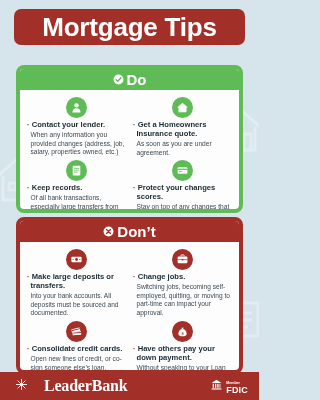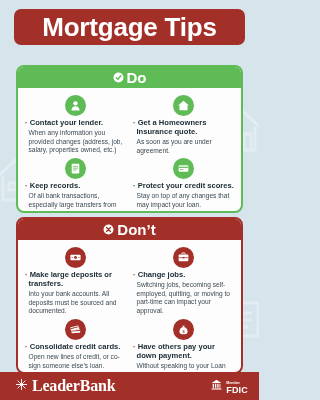--- a/index.html
+++ b/index.html
@@ -26,21 +26,21 @@
   }
   .title-bar h1 {
     color:#fff; font-size:26px; font-weight:bold; letter-spacing:-.2px;
     line-height:1;
   }
 
   
   .card {
     position:absolute; left:16px; width:227px;
     border-radius:8px; overflow:hidden;
-    border:2px solid #f97316; background:#fdfdfd;
+    border:4px solid #f97316; background:#fdfdfd;
   }
   .card.do   { top:65px;  height:148px; border-color:#5fbb56; }
   .card.dont { top:217px; height:157px; border-color:#a33028; }
 
   .card-head {
     height:21px; display:flex; align-items:center; justify-content:center;
     gap:3px; color:#fff; font-size:15px; font-weight:bold; line-height:1;
   }
   .card.do   .card-head { background:#5fbb56; }
   .card.dont .card-head { background:#a33028; }
@@ -71,21 +71,21 @@
     font-size:6.6px; color:#3c4a54; line-height:1.32;
     padding-left:3.5px;
   }
 
   
   .footer {
     position:absolute; left:0; bottom:0; width:259px; height:28px;
     background:#a33028; display:flex; align-items:center;
     padding:0 11px 0 15px;
   }
-  .brand { display:flex; align-items:center; gap:4px; }
+  .brand { display:flex; align-items:center; gap:16px; }
   .brand-name {
     color:#fff; font-family:"Liberation Serif", serif;
     font-size:16px; font-weight:bold; letter-spacing:-.2px;
   }
   .fdic { margin-left:auto; display:flex; align-items:flex-end; gap:3px; }
   .fdic-text { line-height:1; }
   .fdic-member { display:block; color:#fff; font-size:3.6px; font-weight:bold; }
   .fdic-main   { display:block; color:#fff; font-size:9px; font-weight:bold;
                  letter-spacing:.2px; }
 </style>
@@ -172,21 +172,21 @@
     </div>
 
     <div class="item">
       <div class="item-icon">
         <svg width="13" height="13" viewBox="0 0 24 24">
           <rect x="3" y="6" width="18" height="12" rx="2" fill="#ffffff"></rect>
           <rect x="3" y="8.6" width="18" height="2.2" fill="#5fbb56"></rect>
           <rect x="5.6" y="13.4" width="6" height="1.5" fill="#5fbb56"></rect>
         </svg>
       </div>
-      <div class="item-title"><span class="b">·</span> <span>Protect your credit scores.</span></div>
+      <div class="item-title"><span class="b">·</span> <span>Protect your changes scores.</span></div>
       <div class="item-desc">Stay on top of any changes that may impact your loan.</div>
     </div>
 
   </div>
 </div>
 
 <div class="card dont">
   <div class="card-head">
     <span class="head-icon">
       <svg width="11" height="11" viewBox="0 0 20 20">

